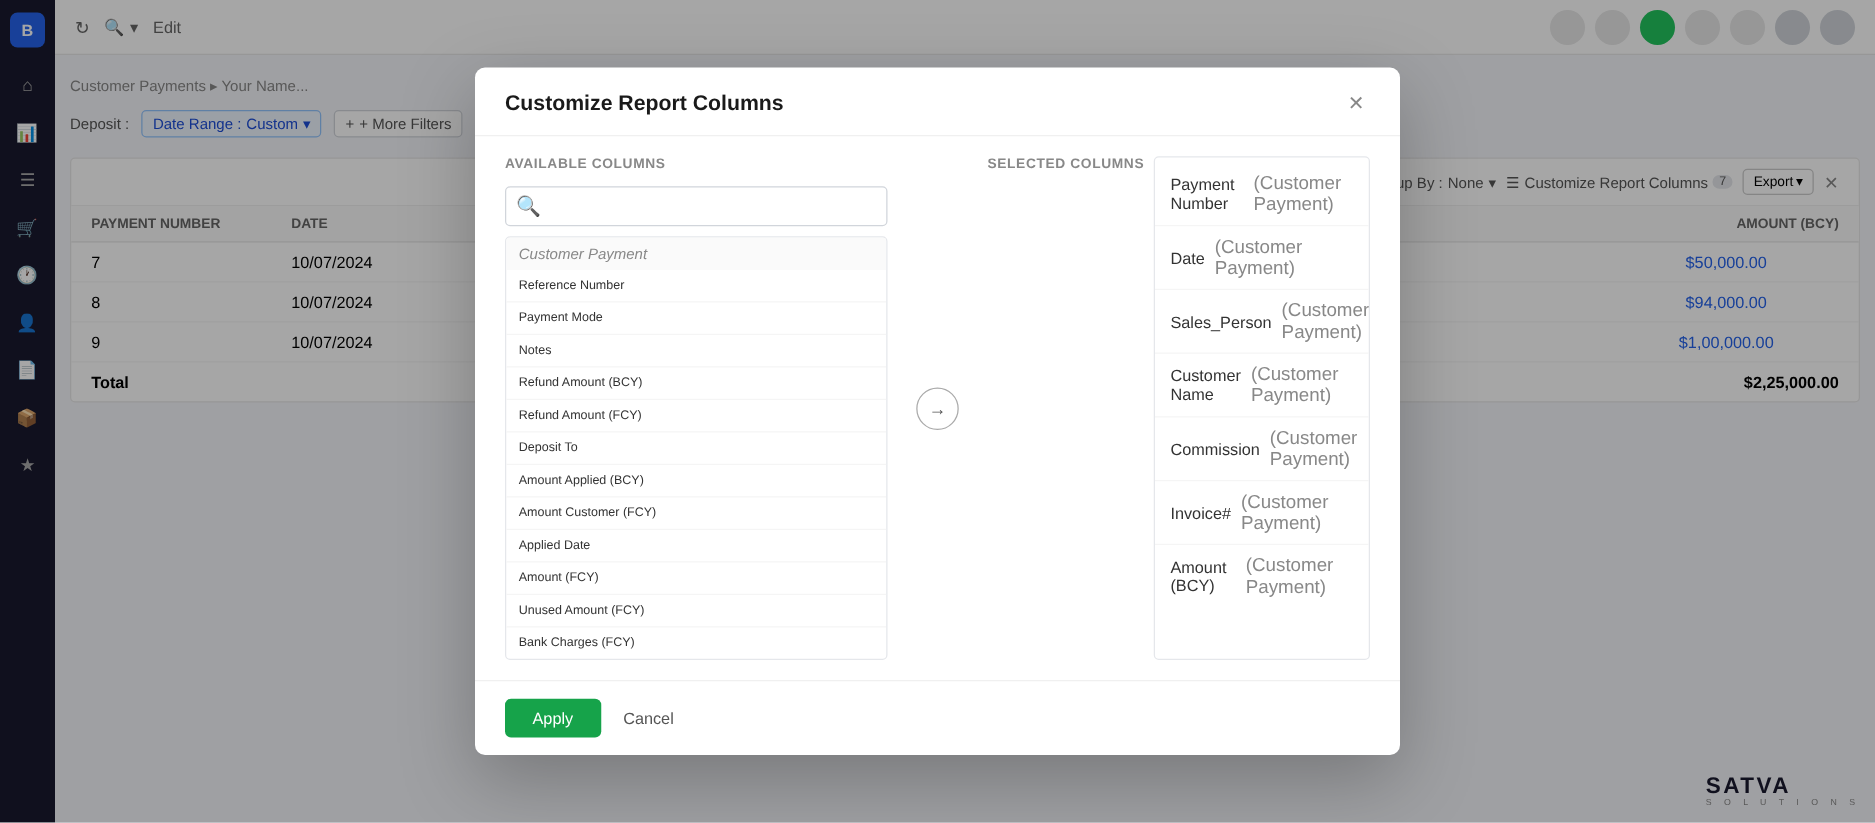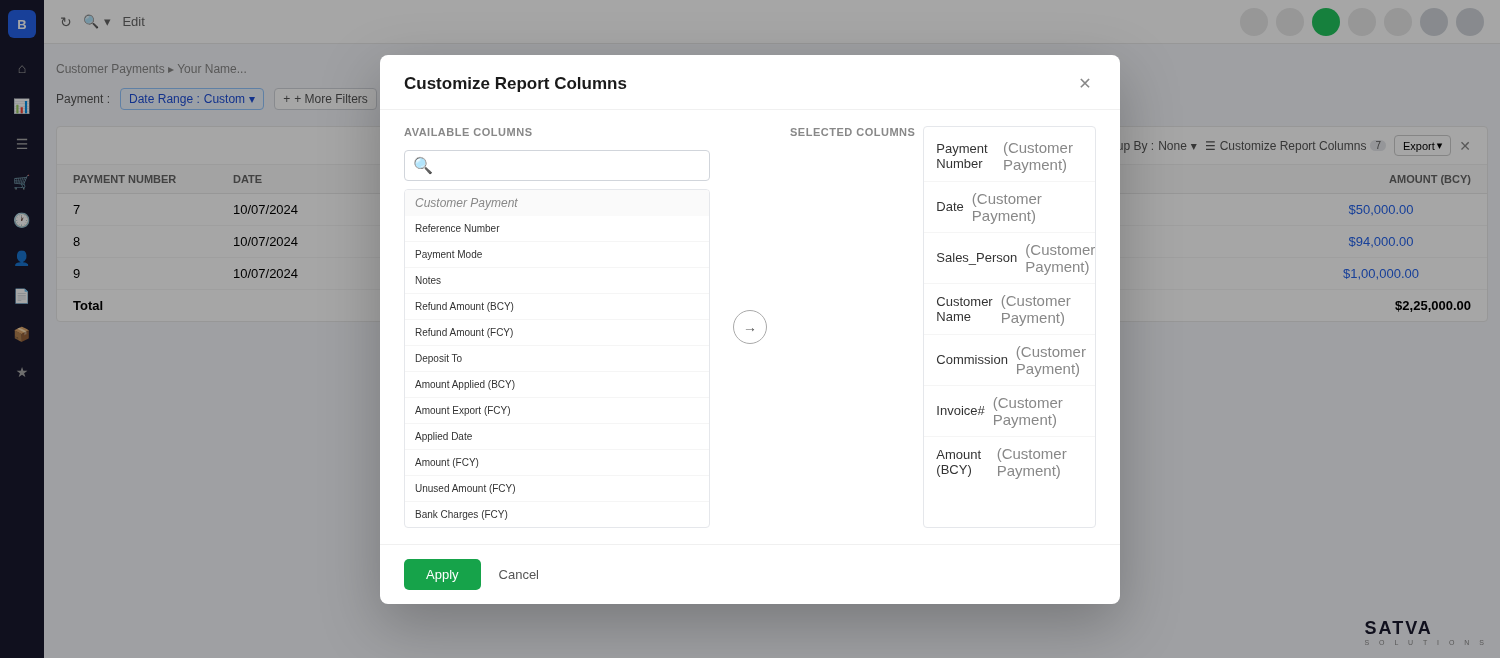--- a/index.html
+++ b/index.html
@@ -421,21 +421,21 @@
   </div>
 </div>
 
 <div class="main-content">
 
   <div style="padding: 6px 0 4px; font-size:12px; color:#888;">
     <span>Customer Payments ▸ Your Name...</span>
   </div>
 
   <div class="filters-bar">
-    <span>Payment :</span>
+    <span>Deposit :</span>
     <div class="filter-tag active">
       <span>Date Range :</span>
       <span>Custom</span>
       <span>▾</span>
     </div>
     <div class="add-filter-btn">
       <span>+</span>
       <span>+ More Filters</span>
     </div>
   </div>
@@ -508,21 +508,21 @@
         </div>
         <div class="columns-list">
           <div class="column-group-header">Customer Payment</div>
           <div class="column-item">Reference Number</div>
           <div class="column-item">Payment Mode</div>
           <div class="column-item">Notes</div>
           <div class="column-item">Refund Amount (BCY)</div>
           <div class="column-item">Refund Amount (FCY)</div>
           <div class="column-item">Deposit To</div>
           <div class="column-item">Amount Applied (BCY)</div>
-          <div class="column-item">Amount Export (FCY)</div>
+          <div class="column-item">Amount Customer (FCY)</div>
           <div class="column-item">Applied Date</div>
           <div class="column-item">Amount (FCY)</div>
           <div class="column-item">Unused Amount (FCY)</div>
           <div class="column-item">Bank Charges (FCY)</div>
 
         </div>
       </div>
 
       <div class="transfer-btn-area">
         <button class="transfer-btn">

